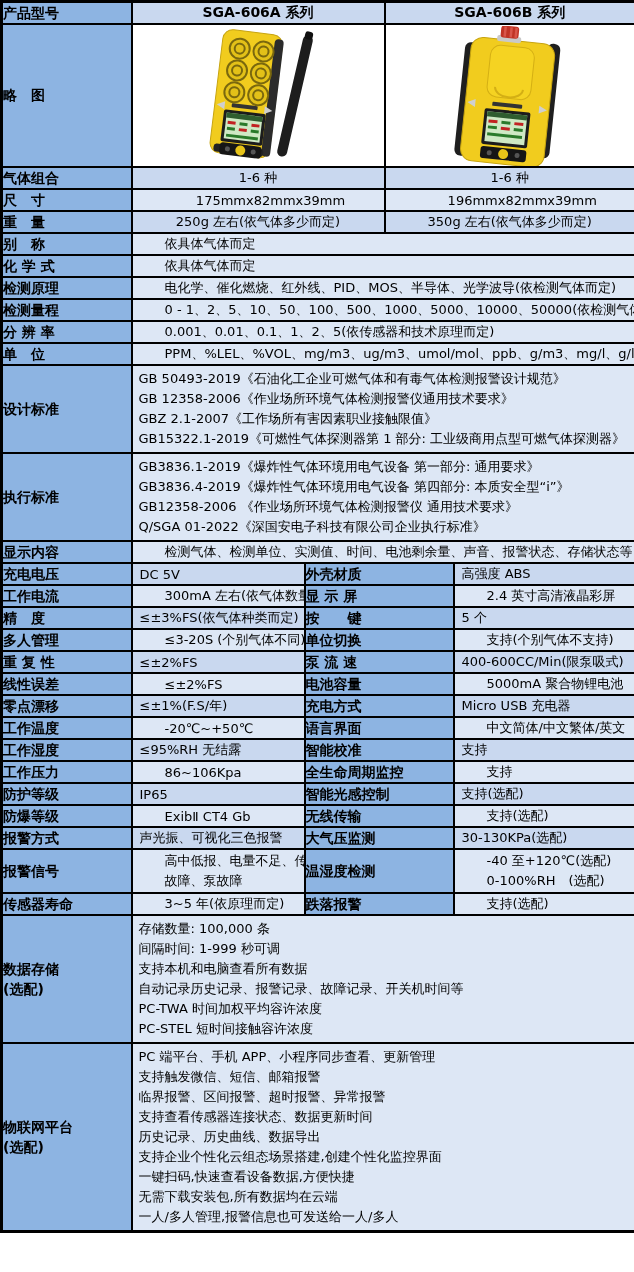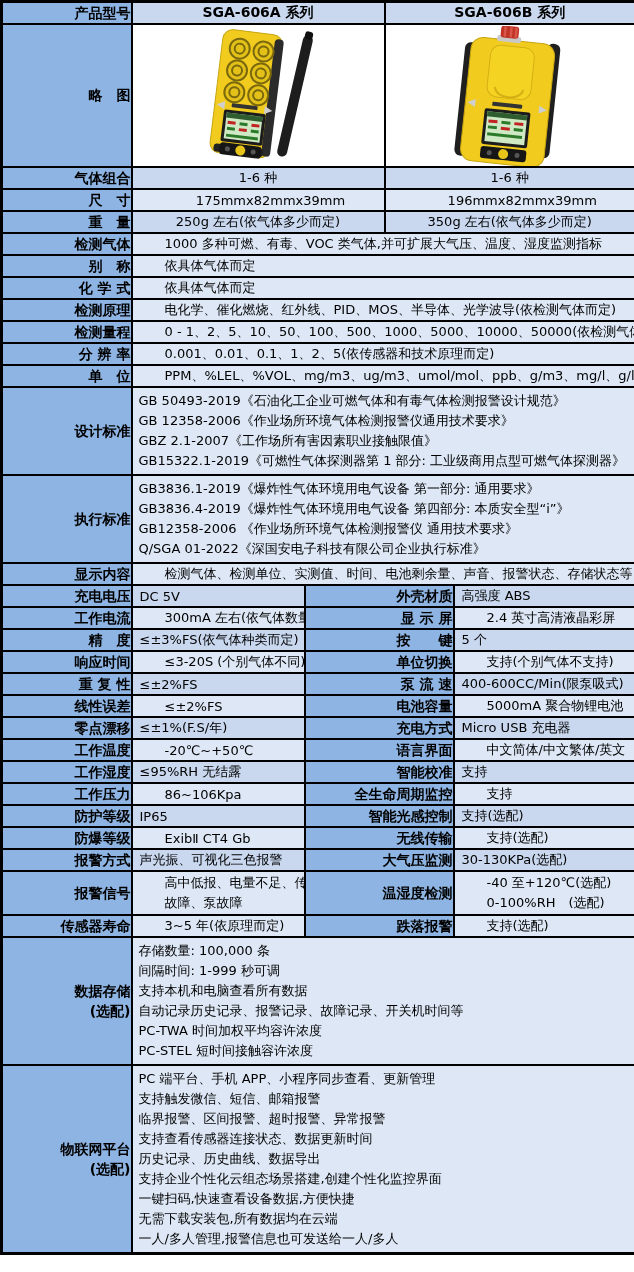--- a/index.html
+++ b/index.html
@@ -1,20 +1,20 @@
 <!DOCTYPE html>
 <html lang="zh"><head>
 <meta charset="utf-8">
 <style>
   html,body{margin:0;padding:0;background:#ffffff;}
   body{width:634px;font-family:"DejaVu Sans","Liberation Sans",sans-serif;color:#000;}
   .sheet{width:634px;}
   table.spec{border-collapse:collapse;table-layout:fixed;width:634px;border:3px solid #000;}
   td{border:2px solid #000;padding:0;overflow:hidden;vertical-align:middle;}
-  .lbl{background:#8db4e2;font-weight:bold;font-size:14px;text-align:right;line-height:19px;}
+  .lbl{background:#8db4e2;font-weight:bold;font-size:14px;text-align:left;line-height:19px;}
   .val{font-size:13px;padding:1px 7px;white-space:nowrap;}
   .ctr{text-align:center;margin-left:10px;}
   tr.dark .val{background:#c9d8ef;}
   tr.light .val{background:#dde7f5;padding-left:32px;}
   tr.t-header td{height:18px;}
   tr.t-header .val{font-weight:bold;font-size:14px;background:#c9d8ef;}
   tr.t-image td{height:141px;}
   td.img-cell{background:#ffffff;text-align:center;vertical-align:middle;}
   tr.t-spec2 td,tr.t-spec3 td,tr.t-spec4 td{height:18px;}
   tr.t-spec4m td{height:40px;}
@@ -137,24 +137,20 @@
           <td class="lbl">尺　寸</td>
           <td class="val ctr" colspan="2">175mmx82mmx39mm</td>
           <td class="val ctr" colspan="2">196mmx82mmx39mm</td>
         </tr>
         <tr class="t-spec3 dark">
           <td class="lbl">重　量</td>
           <td class="val ctr" colspan="2">250g 左右(依气体多少而定)</td>
           <td class="val ctr" colspan="2">350g 左右(依气体多少而定)</td>
         </tr>
         <tr class="t-spec2 light">
-          <td class="lbl">检测气体</td>
-          <td class="val" colspan="4">1000 多种可燃、有毒、VOC 类气体,并可扩展大气压、温度、湿度监测指标</td>
-        </tr>
-        <tr class="t-spec2 light">
           <td class="lbl">别　称</td>
           <td class="val" colspan="4">依具体气体而定</td>
         </tr>
         <tr class="t-spec2 light">
           <td class="lbl">化 学 式</td>
           <td class="val" colspan="4">依具体气体而定</td>
         </tr>
         <tr class="t-spec2 light">
           <td class="lbl">检测原理</td>
           <td class="val" colspan="4">电化学、催化燃烧、红外线、PID、MOS、半导体、光学波导(依检测气体而定)</td>
@@ -209,21 +205,21 @@
           <td class="lbl" colspan="2">显 示 屏</td>
           <td class="val">2.4 英寸高清液晶彩屏</td>
         </tr>
         <tr class="t-spec4 dark">
           <td class="lbl">精　度</td>
           <td class="val">≤±3%FS(依气体种类而定)</td>
           <td class="lbl" colspan="2">按　　键</td>
           <td class="val">5 个</td>
         </tr>
         <tr class="t-spec4 light">
-          <td class="lbl">响应时间</td>
+          <td class="lbl">多人管理</td>
           <td class="val">≤3-20S (个别气体不同)</td>
           <td class="lbl" colspan="2">单位切换</td>
           <td class="val">支持(个别气体不支持)</td>
         </tr>
         <tr class="t-spec4 dark">
           <td class="lbl">重 复 性</td>
           <td class="val">≤±2%FS</td>
           <td class="lbl" colspan="2">泵 流 速</td>
           <td class="val">400-600CC/Min(限泵吸式)</td>
         </tr>

